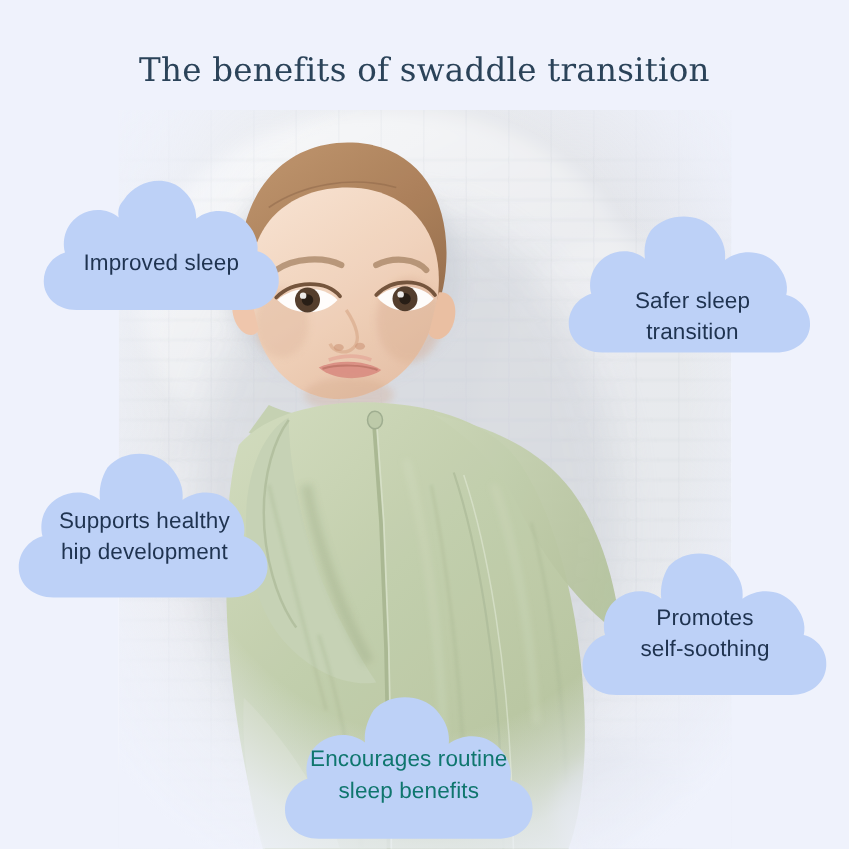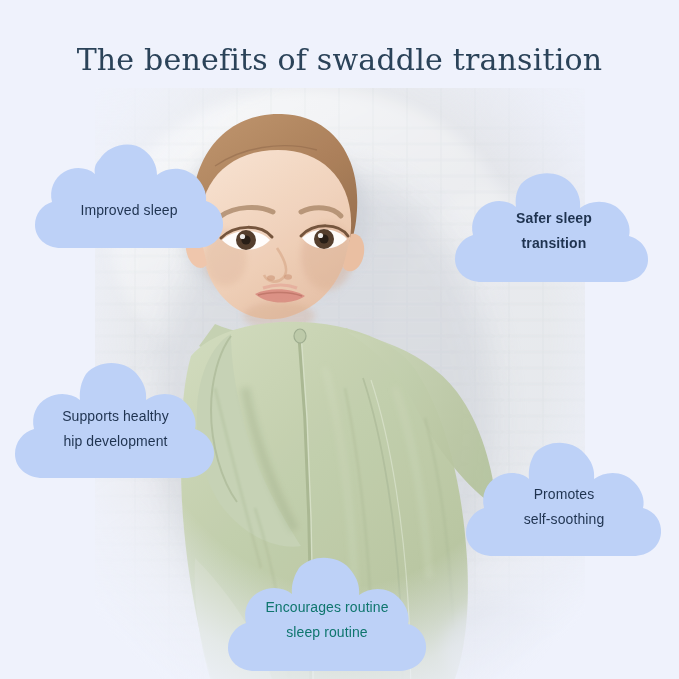--- a/index.html
+++ b/index.html
@@ -19,21 +19,21 @@
   }
 
   
   .title {
     position: absolute;
     left: 0;
     top: 42px;
     width: 679px;
     text-align: center;
     font-family: "DejaVu Serif", "Liberation Serif", serif;
-    font-size: 30px;
+    font-size: 26px;
     font-weight: 400;
     letter-spacing: 0.2px;
     color: #2b4359;
     z-index: 40;
     white-space: nowrap;
   }
 
   
   .photo-wrap {
     position: absolute;
@@ -56,31 +56,31 @@
     left: 0;
     top: 0;
   }
   .cloud .label {
     position: absolute;
     left: 0;
     width: 100%;
     text-align: center;
     color: #1f3350;
     font-family: "Liberation Sans", sans-serif;
-    font-size: 14px;
+    font-size: 18px;
     line-height: 25px;
     letter-spacing: 0.1px;
     z-index: 2;
   }
 
   .cloud-1 { left: 27px;  top: 138px; width: 204px; height: 115px; }
   .cloud-1 .label { top: 60px; }
 
   .cloud-2 { left: 446px; top: 168px; width: 216px; height: 118px; }
-  .cloud-2 .label { top: 38px; font-weight: bold; }
+  .cloud-2 .label { top: 60px; }
 
   .cloud-3 { left: 8px;   top: 358px; width: 215px; height: 125px; }
   .cloud-3 .label { top: 46px; }
 
   .cloud-4 { left: 459px; top: 438px; width: 210px; height: 122px; }
   .cloud-4 .label { top: 44px; }
 
   .cloud-5 { left: 219px; top: 553px; width: 216px; height: 122px; }
   .cloud-5 .label { top: 42px; }
 </style>
@@ -376,17 +376,17 @@
     <svg width="216" height="122" viewBox="0 0 216 122" xmlns="http://www.w3.org/2000/svg">
       <path d="M80 15 C93 1 118 2 130 15 C138 24 141 33 140 42
                C152 33 170 34 180 45 C188 53 191 63 189 71
                C201 74 208 85 207 96 C206 110 194 118 179 118
                L36 118 C20 118 9 108 9 95 C9 83 17 73 27 70
                C24 57 29 45 40 39 C51 33 64 34 73 41
                C72 32 75 23 80 15 Z" fill="#bdd1f7"></path>
     </svg>
     <div class="label" style="color: #0f766e;">
       <div>Encourages routine</div>
-      <div>sleep routine</div>
+      <div>sleep benefits</div>
     </div>
   </div>
 
 </div>
 
 </body></html>

